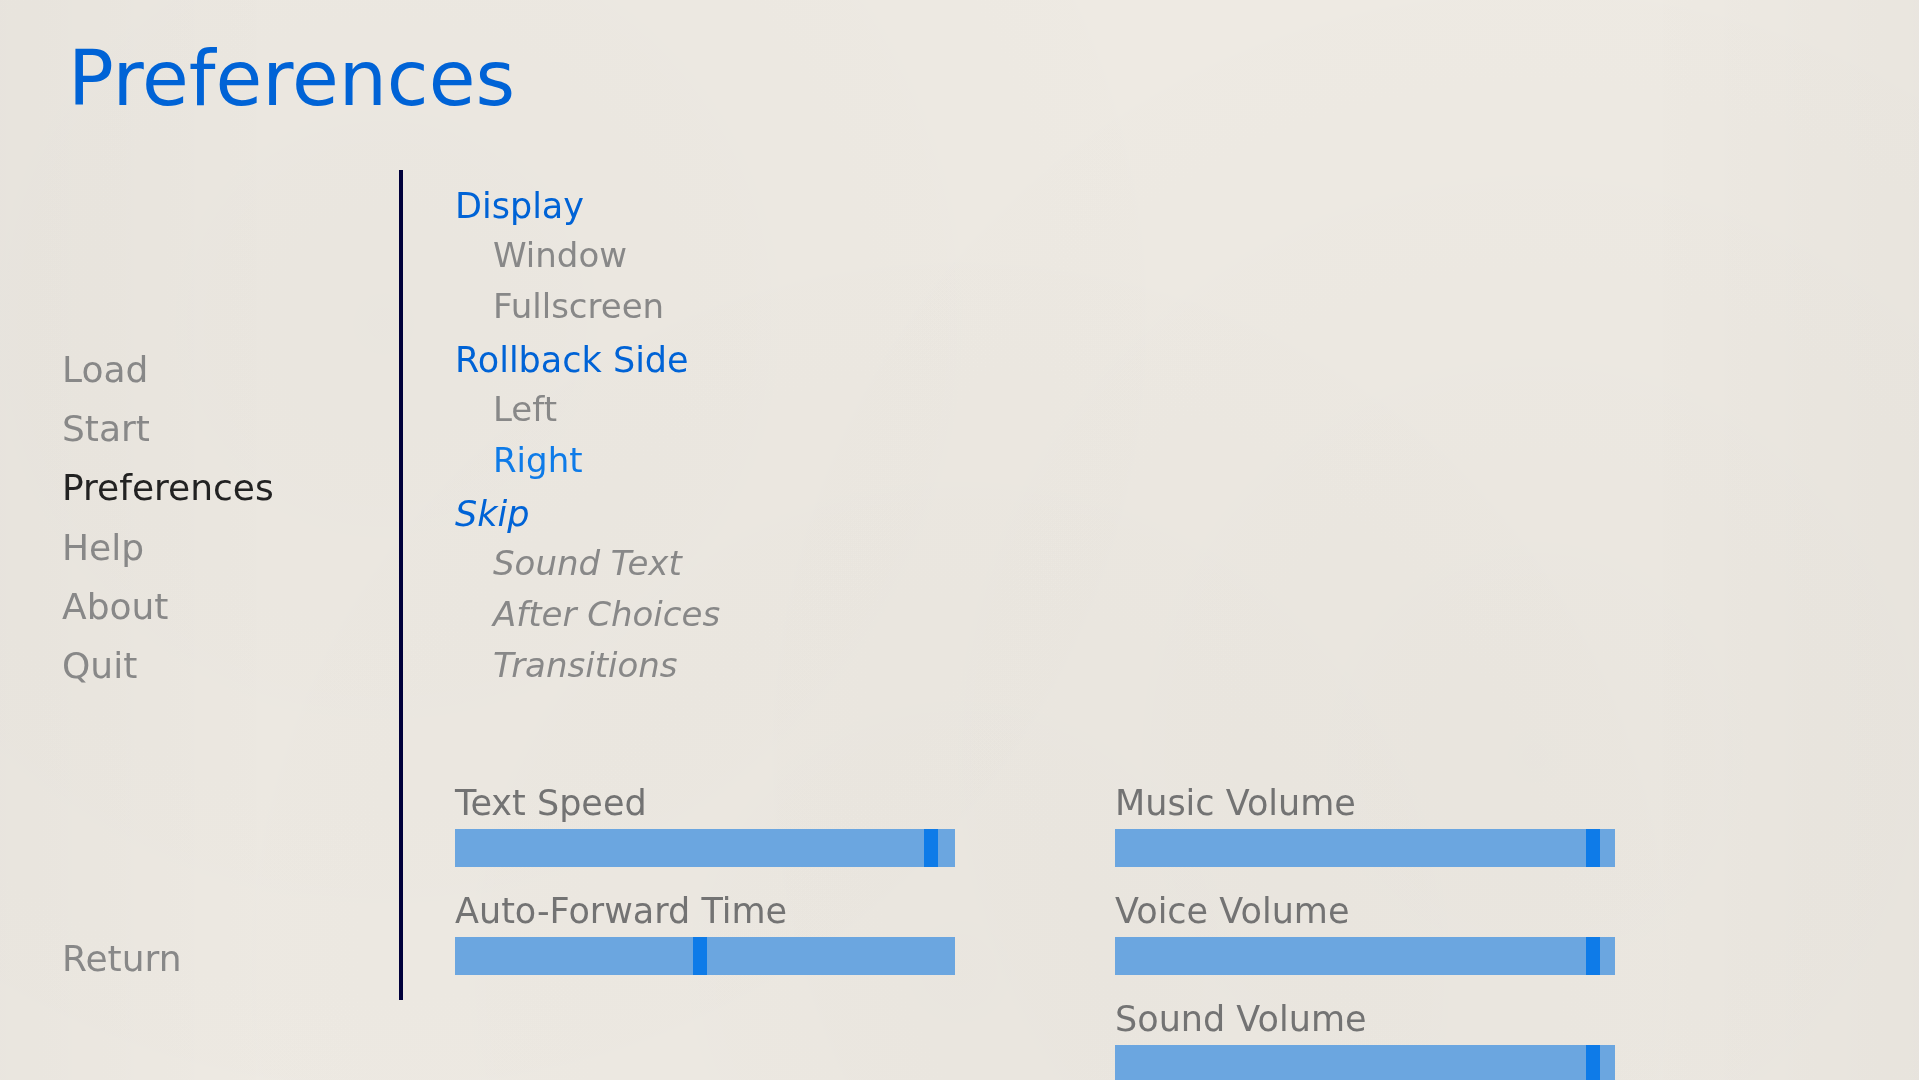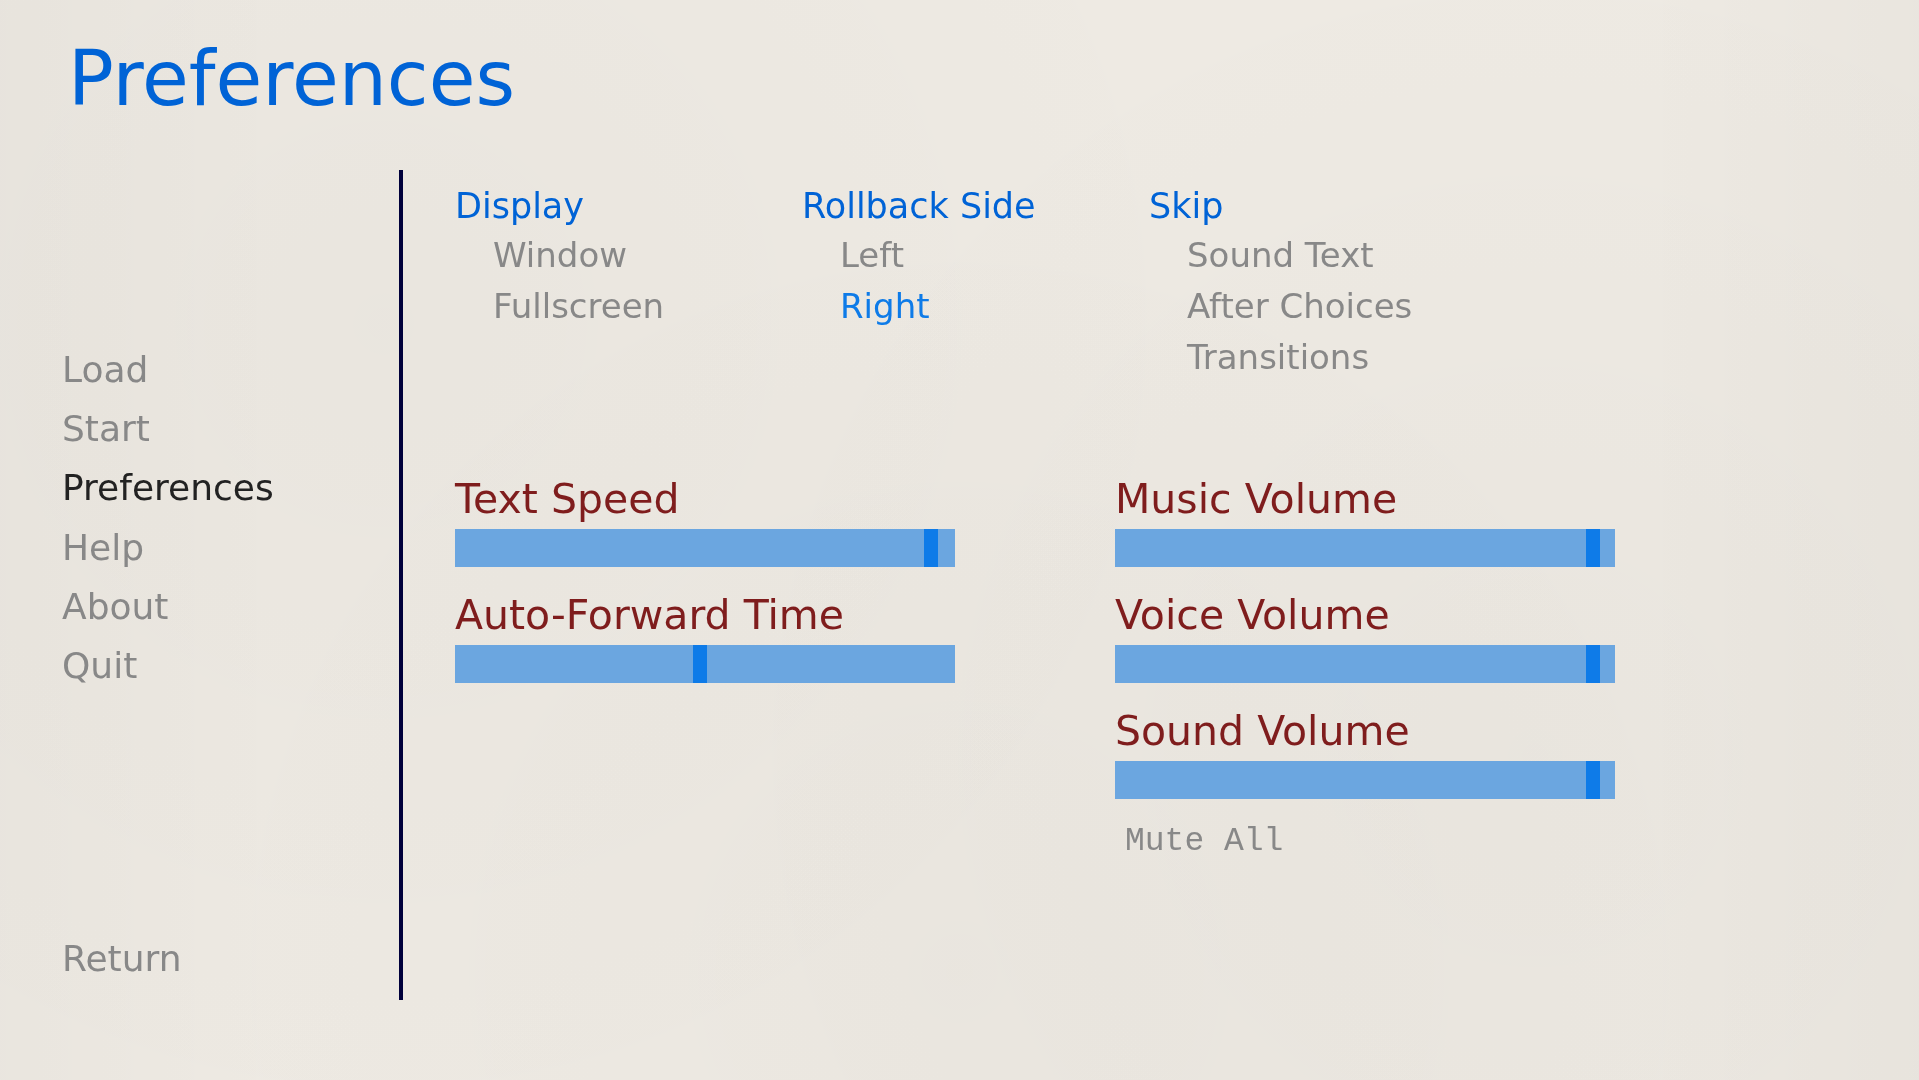--- a/index.html
+++ b/index.html
@@ -71,29 +71,30 @@
 
   .content {
     position: absolute;
     left: 455px;
     top: 186px;
     right: 60px;
   }
 
   .row1 {
     display: flex;
-    gap: 17px;
+    gap: 8px;
+    flex-direction: column;
   }
   .col {
     display: flex;
     flex-direction: column;
   }
   .col-display   { width: 330px; }
   .col-rollback  { width: 330px; }
-  .col-skip      { width: 330px; }
+  .col-skip      { width: 330px; font-style: italic; }
 
   .heading {
     font-size: 35px;
     color: #0063d6;
     margin-bottom: 4px;
   }
   .opt {
     font-size: 34px;
     color: #888888;
     margin-left: 38px;
@@ -114,22 +115,22 @@
 
   .row2 {
     margin-top: 92px;
     display: flex;
   }
   .sliders-left  { width: 660px; }
   .sliders-right { width: 560px; }
 
   .slider-group { margin-bottom: 24px; }
   .slider-label {
-    font-size: 41px;
-    color: #7f1d1d;
+    font-size: 35px;
+    color: #737373;
     margin-bottom: 6px;
   }
   .slider {
     position: relative;
     width: 500px;
     height: 38px;
     background: #6ba6e0;
     cursor: pointer;
   }
   .slider .thumb {

